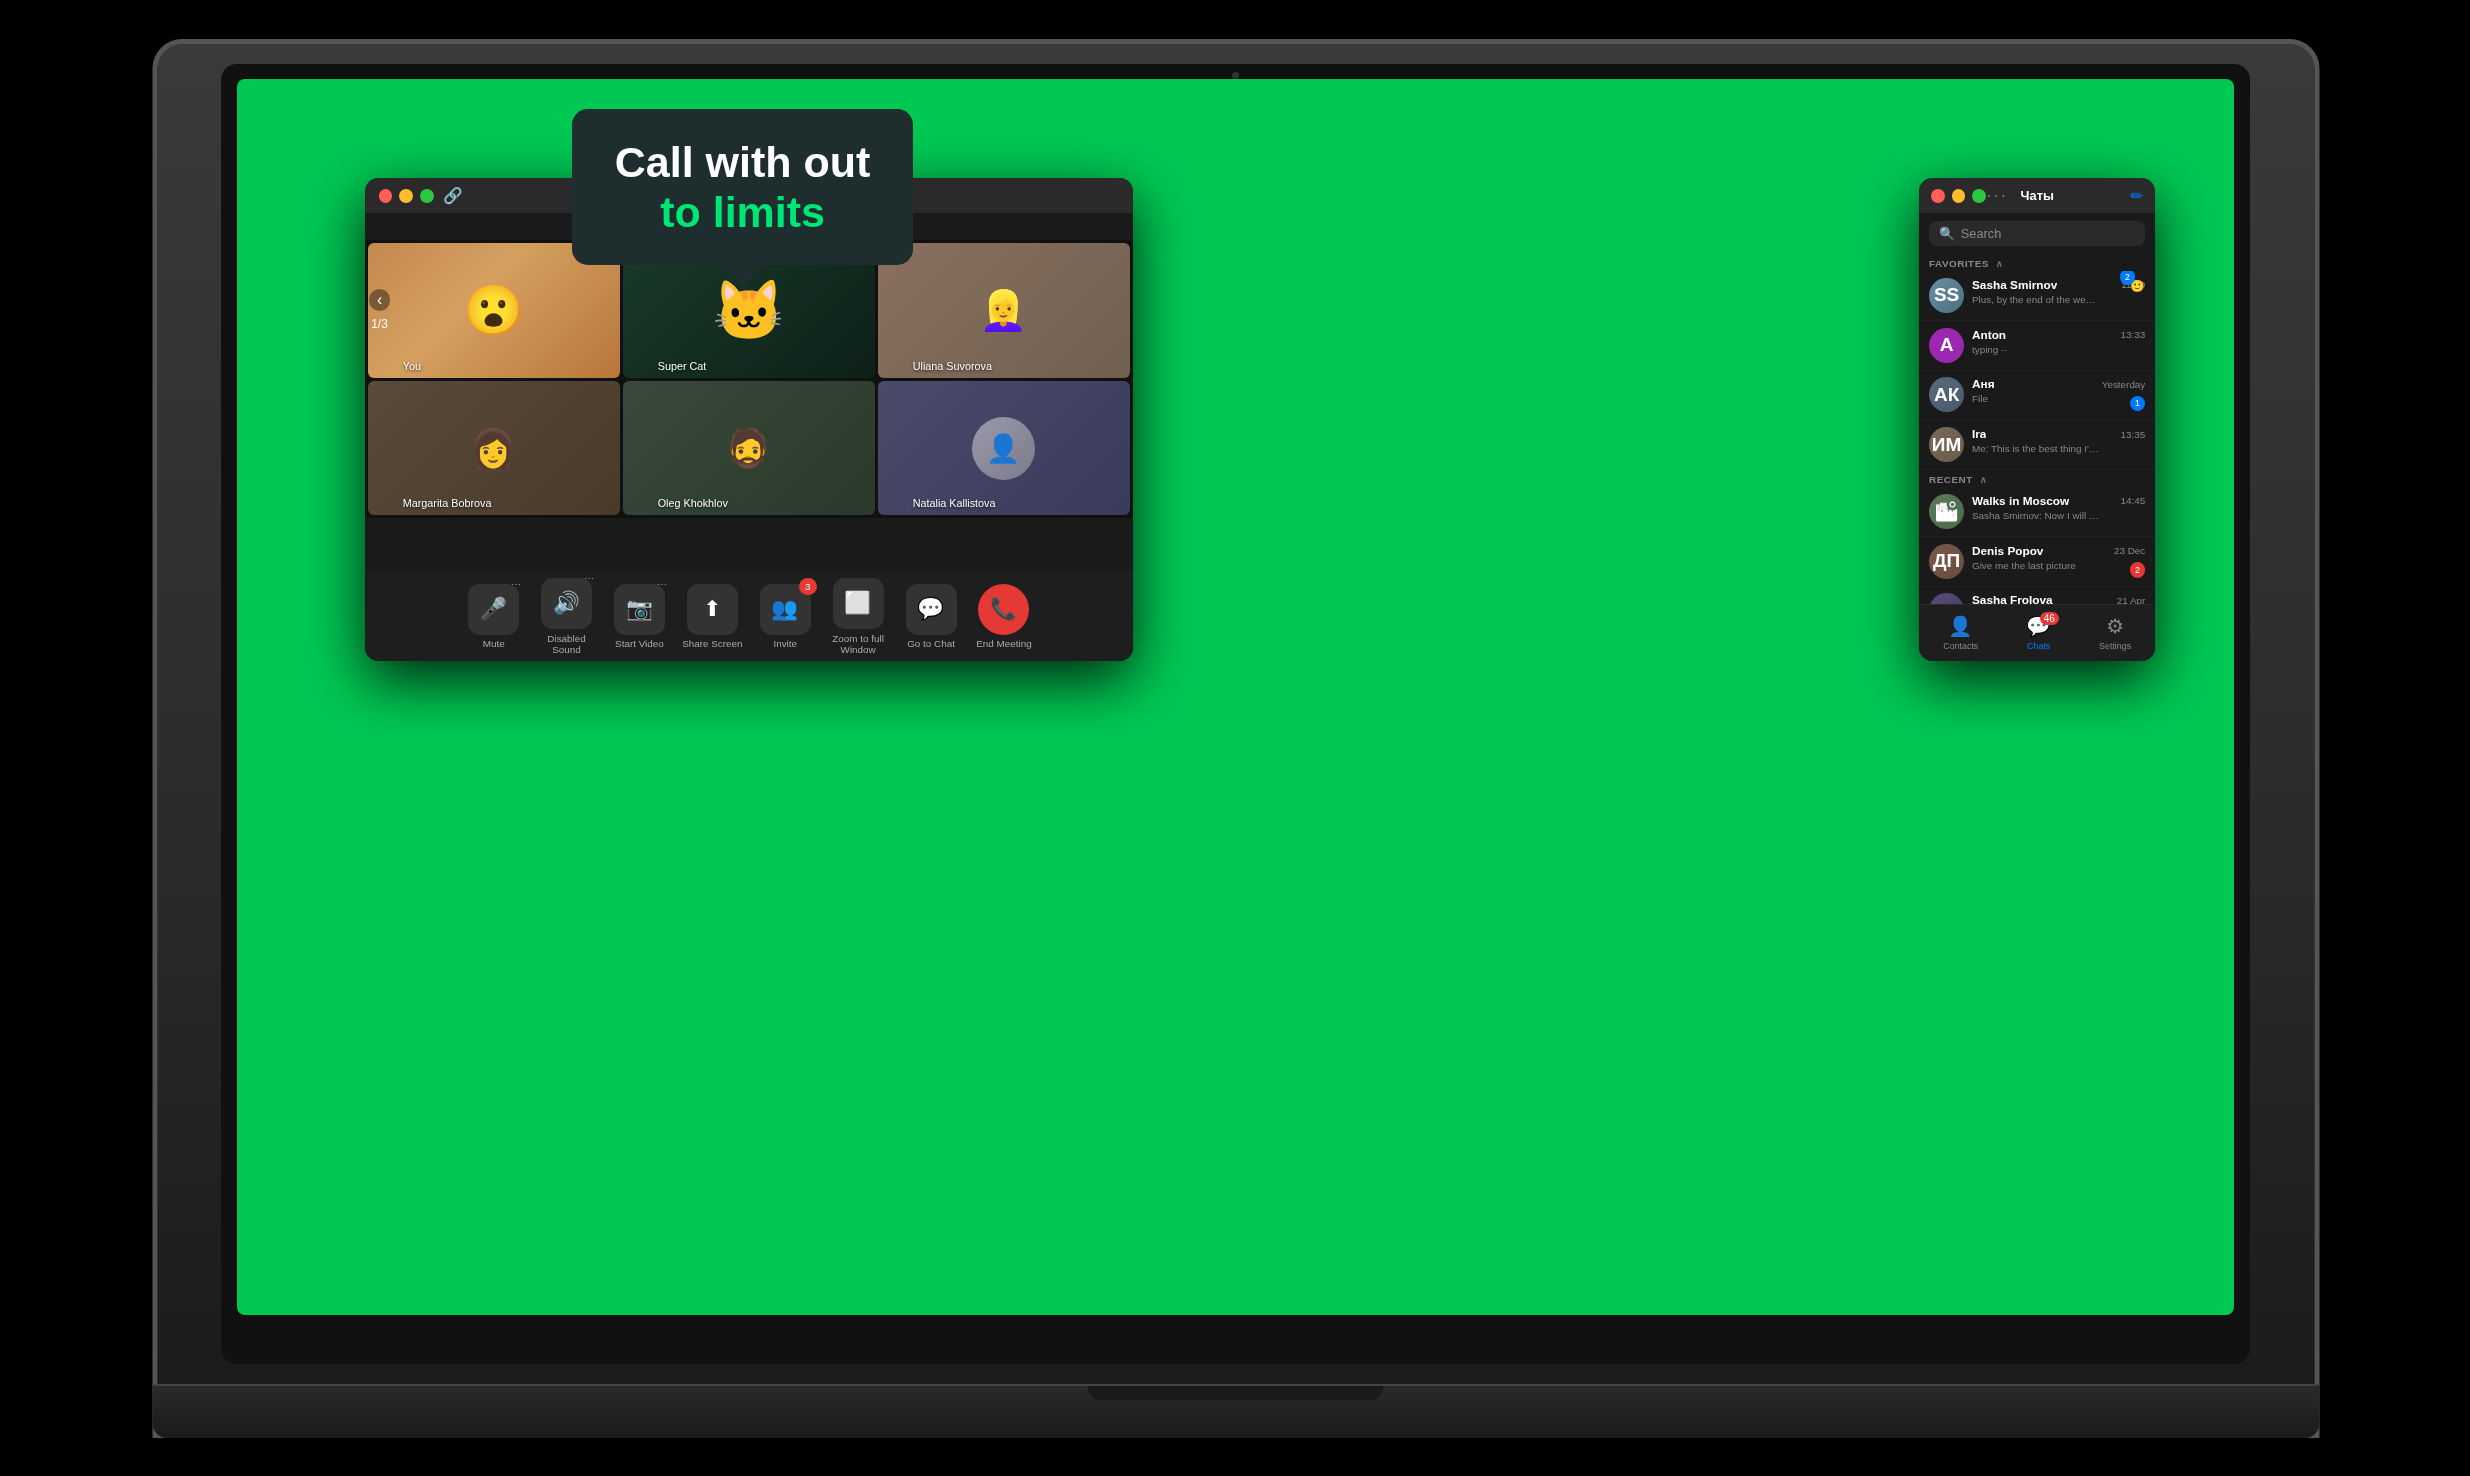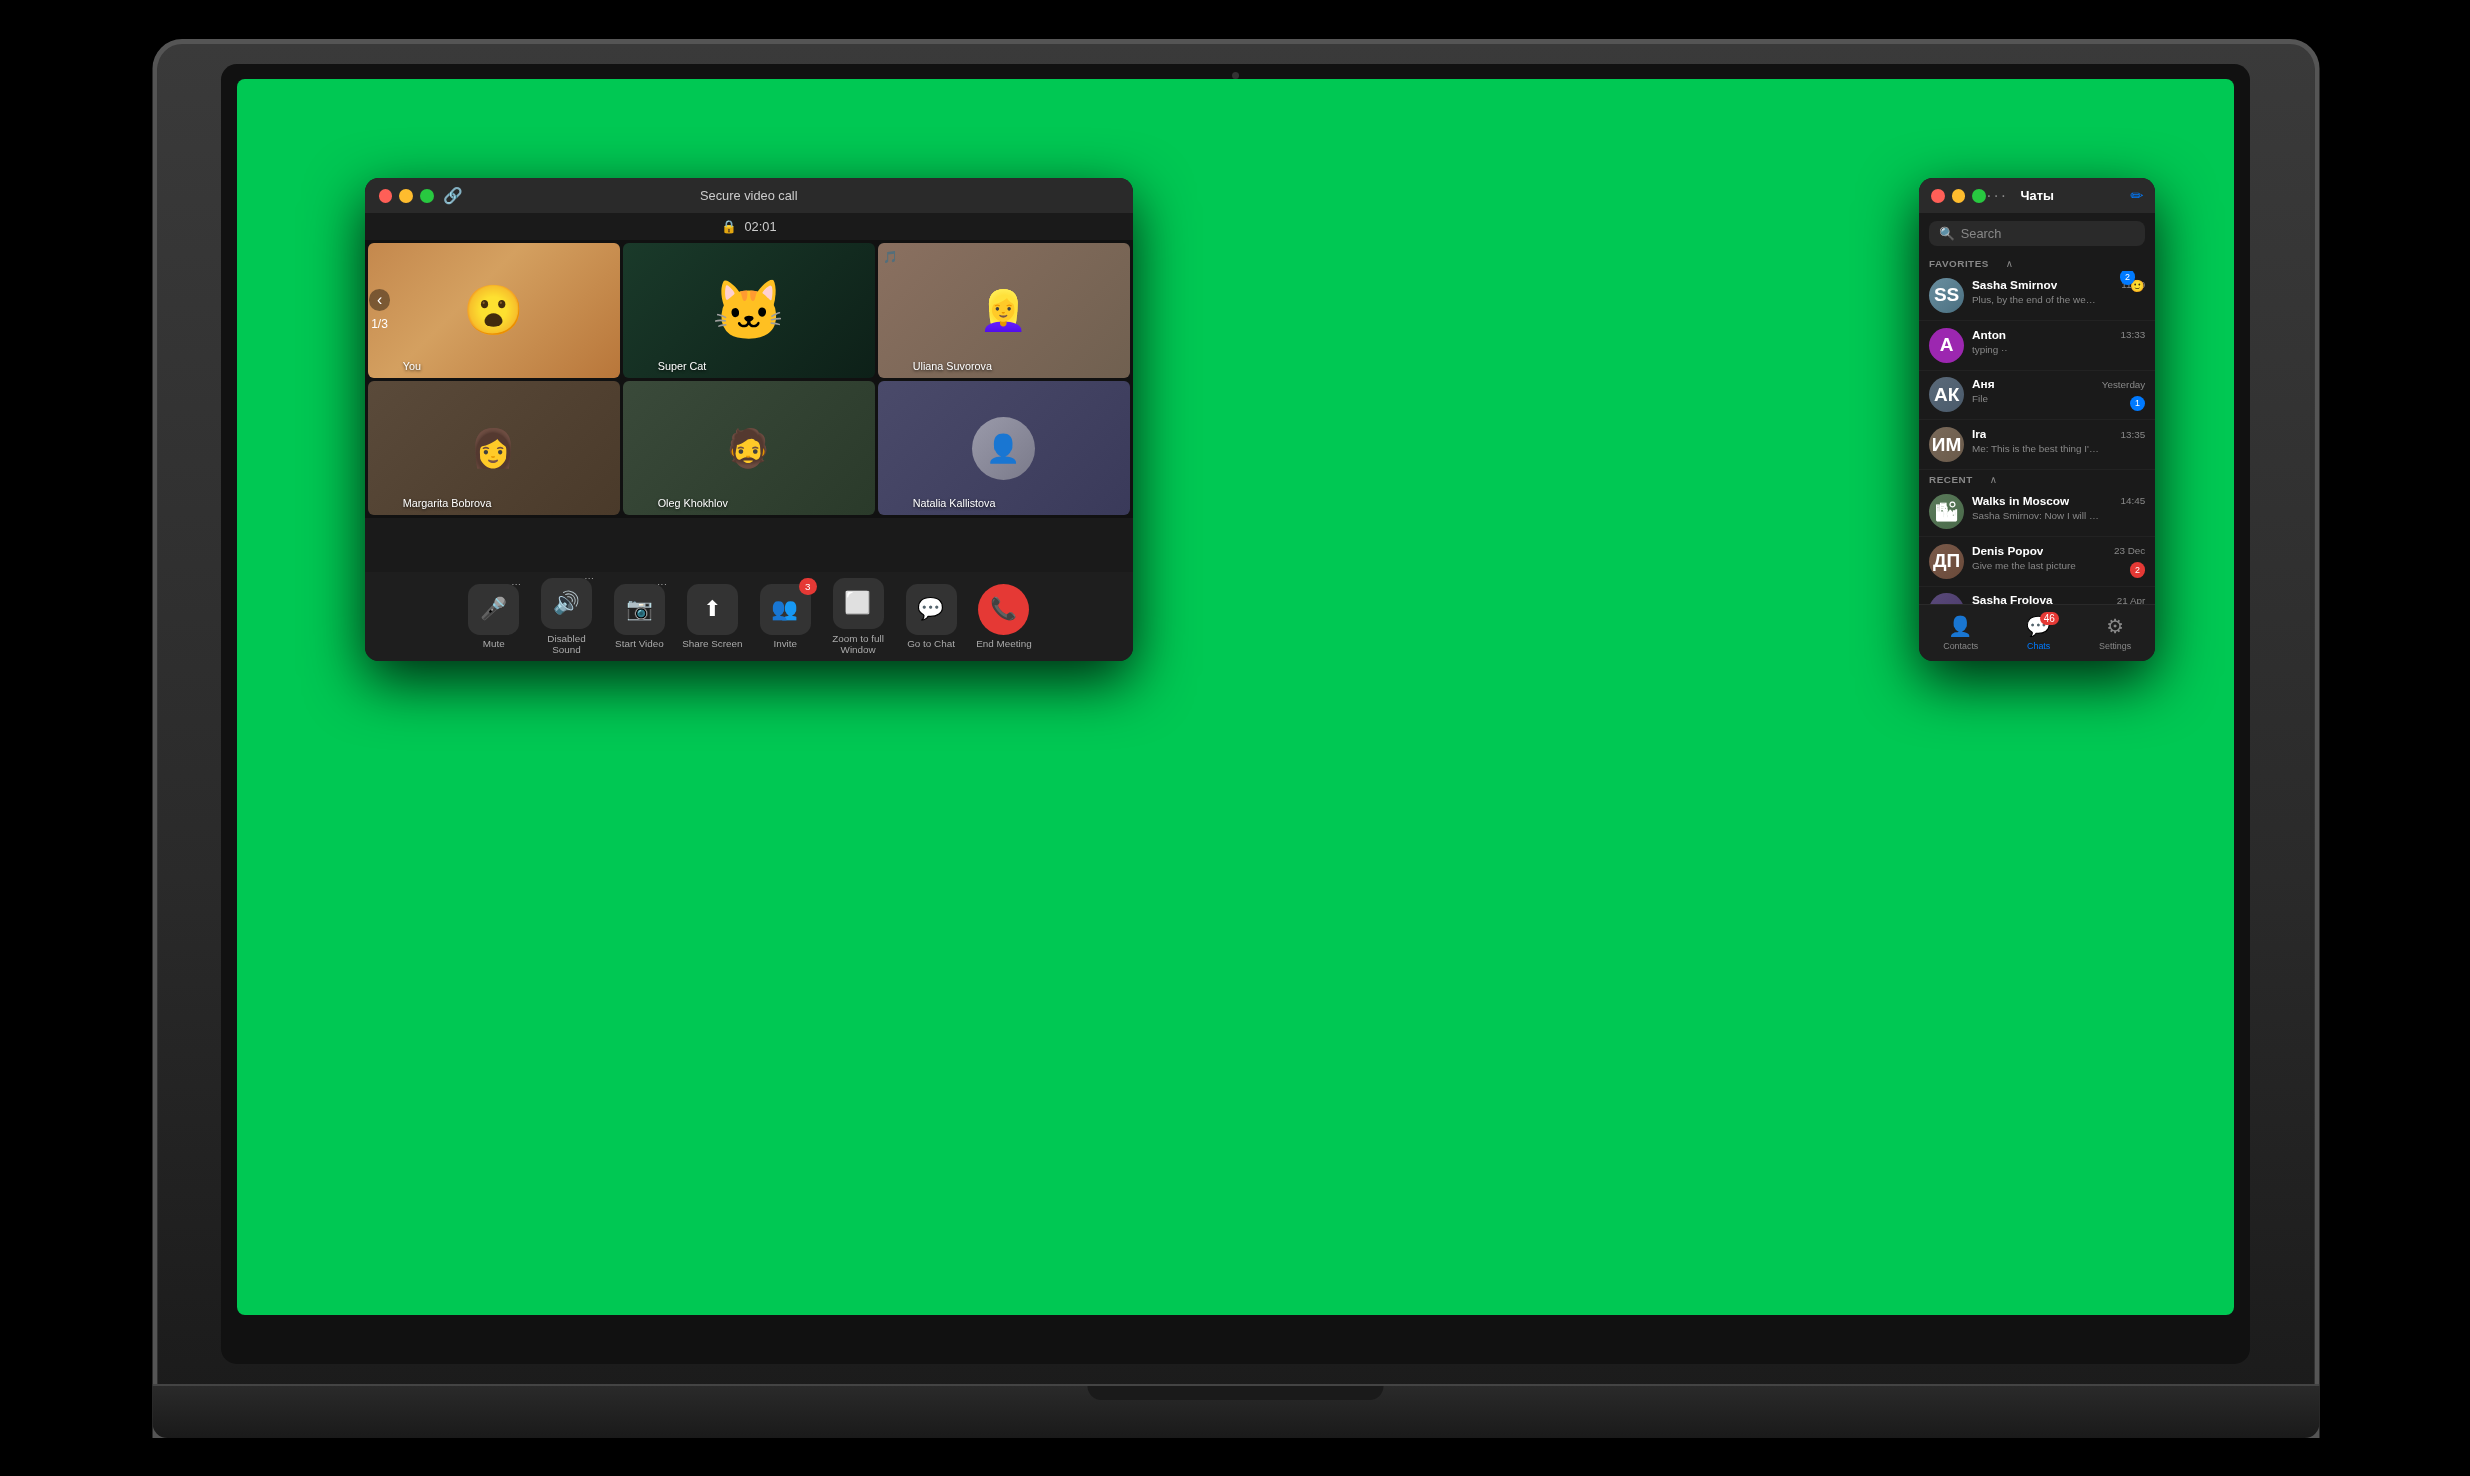--- a/index.html
+++ b/index.html
@@ -381,21 +381,21 @@
 
     .search-input-text {
       color: #888;
       font-size: 12.8px;
     }
 
     .section-header {
       padding: 3.9px 9.9px 2px;
       display: flex;
       align-items: flex-end;
-      gap: 17px;
+      gap: 7px;
     }
 
     .section-label {
       color: #888;
       font-size: 9.9px;
       font-weight: 600;
       letter-spacing: 0.5px;
       text-transform: uppercase;
     }
 
@@ -574,20 +574,24 @@
   </style>
 </head>
 <body>
 
 <div class="laptop-shell">
   <div class="laptop-body">
     <div class="laptop-screen-bezel">
       <div class="camera-dot"></div>
       <div class="laptop-screen">
 
+        <div class="tooltip-bubble">
+          <div class="tooltip-title">Call with out</div>
+          <div class="tooltip-subtitle">to limits</div>
+        </div>
 
         <div class="video-window">
 
           <div class="window-titlebar">
             <div class="traffic-lights">
               <div class="tl-red"></div>
               <div class="tl-yellow"></div>
               <div class="tl-green"></div>
             </div>
             <span class="link-icon">🔗</span>

